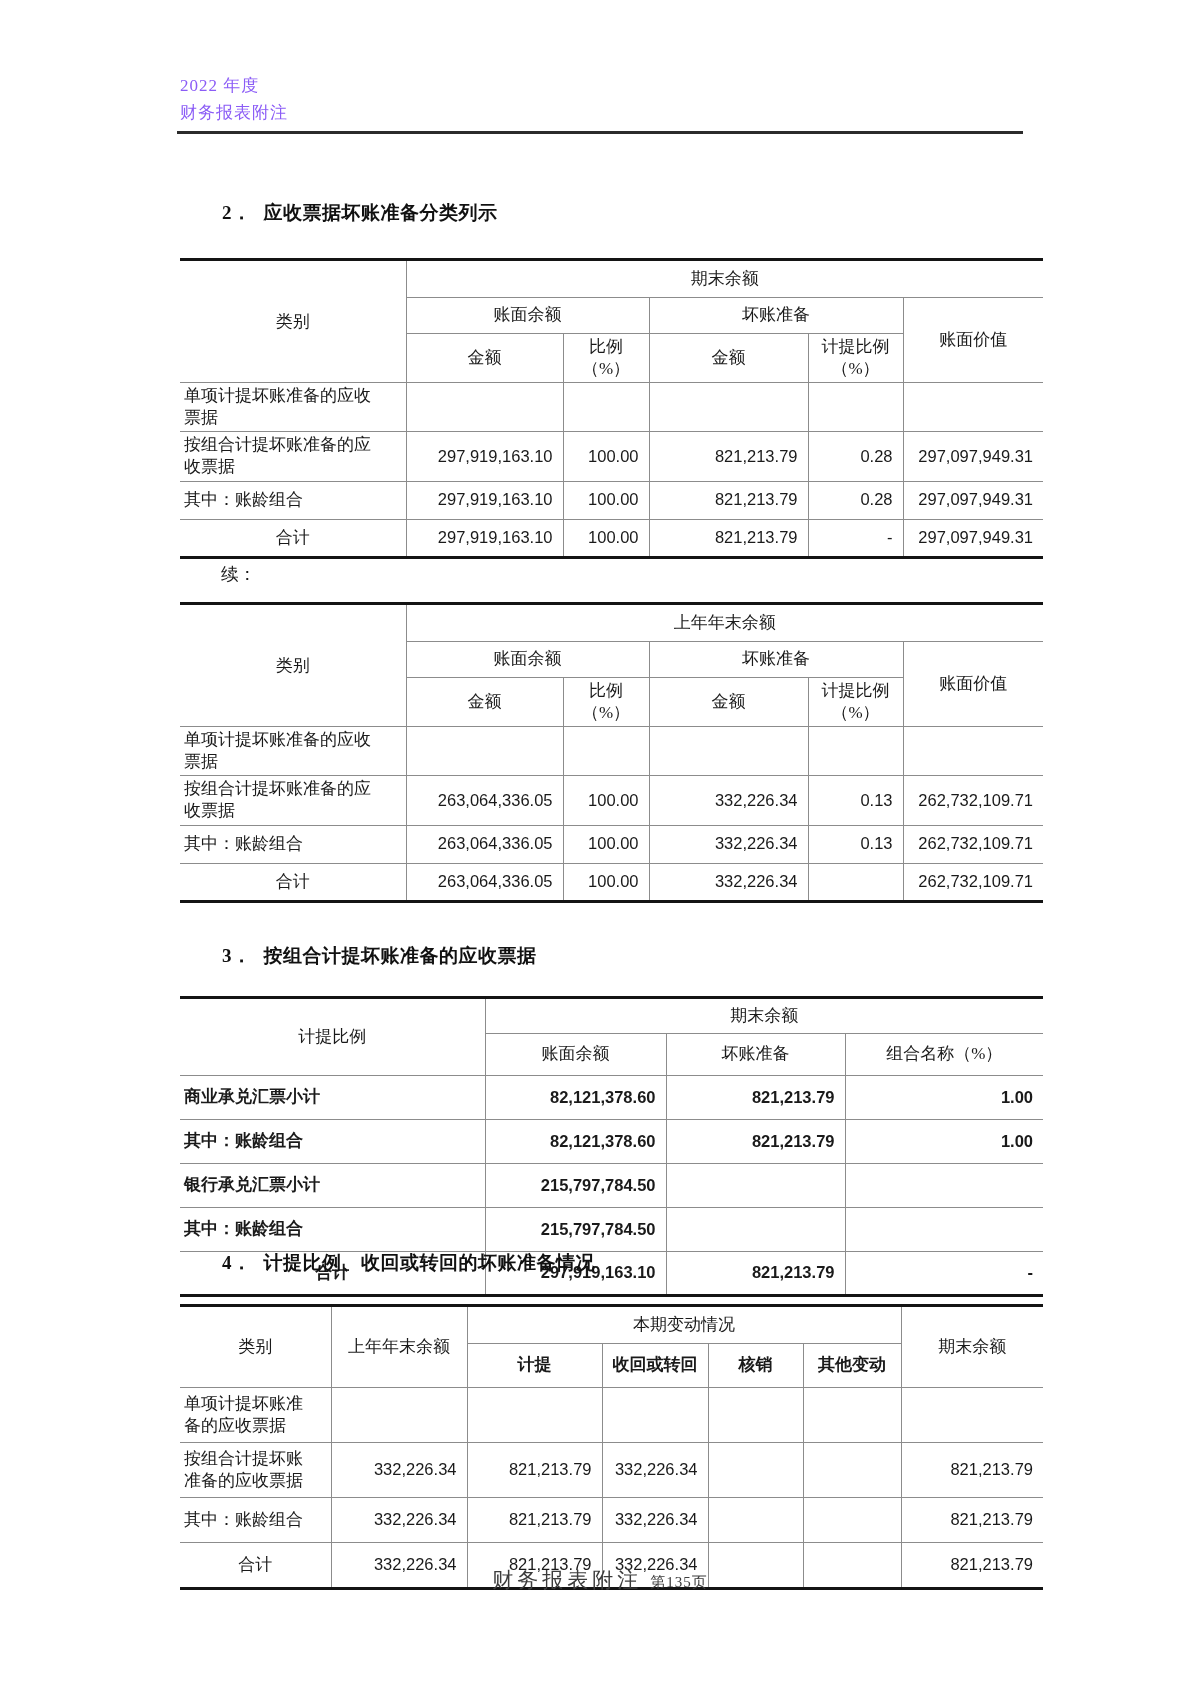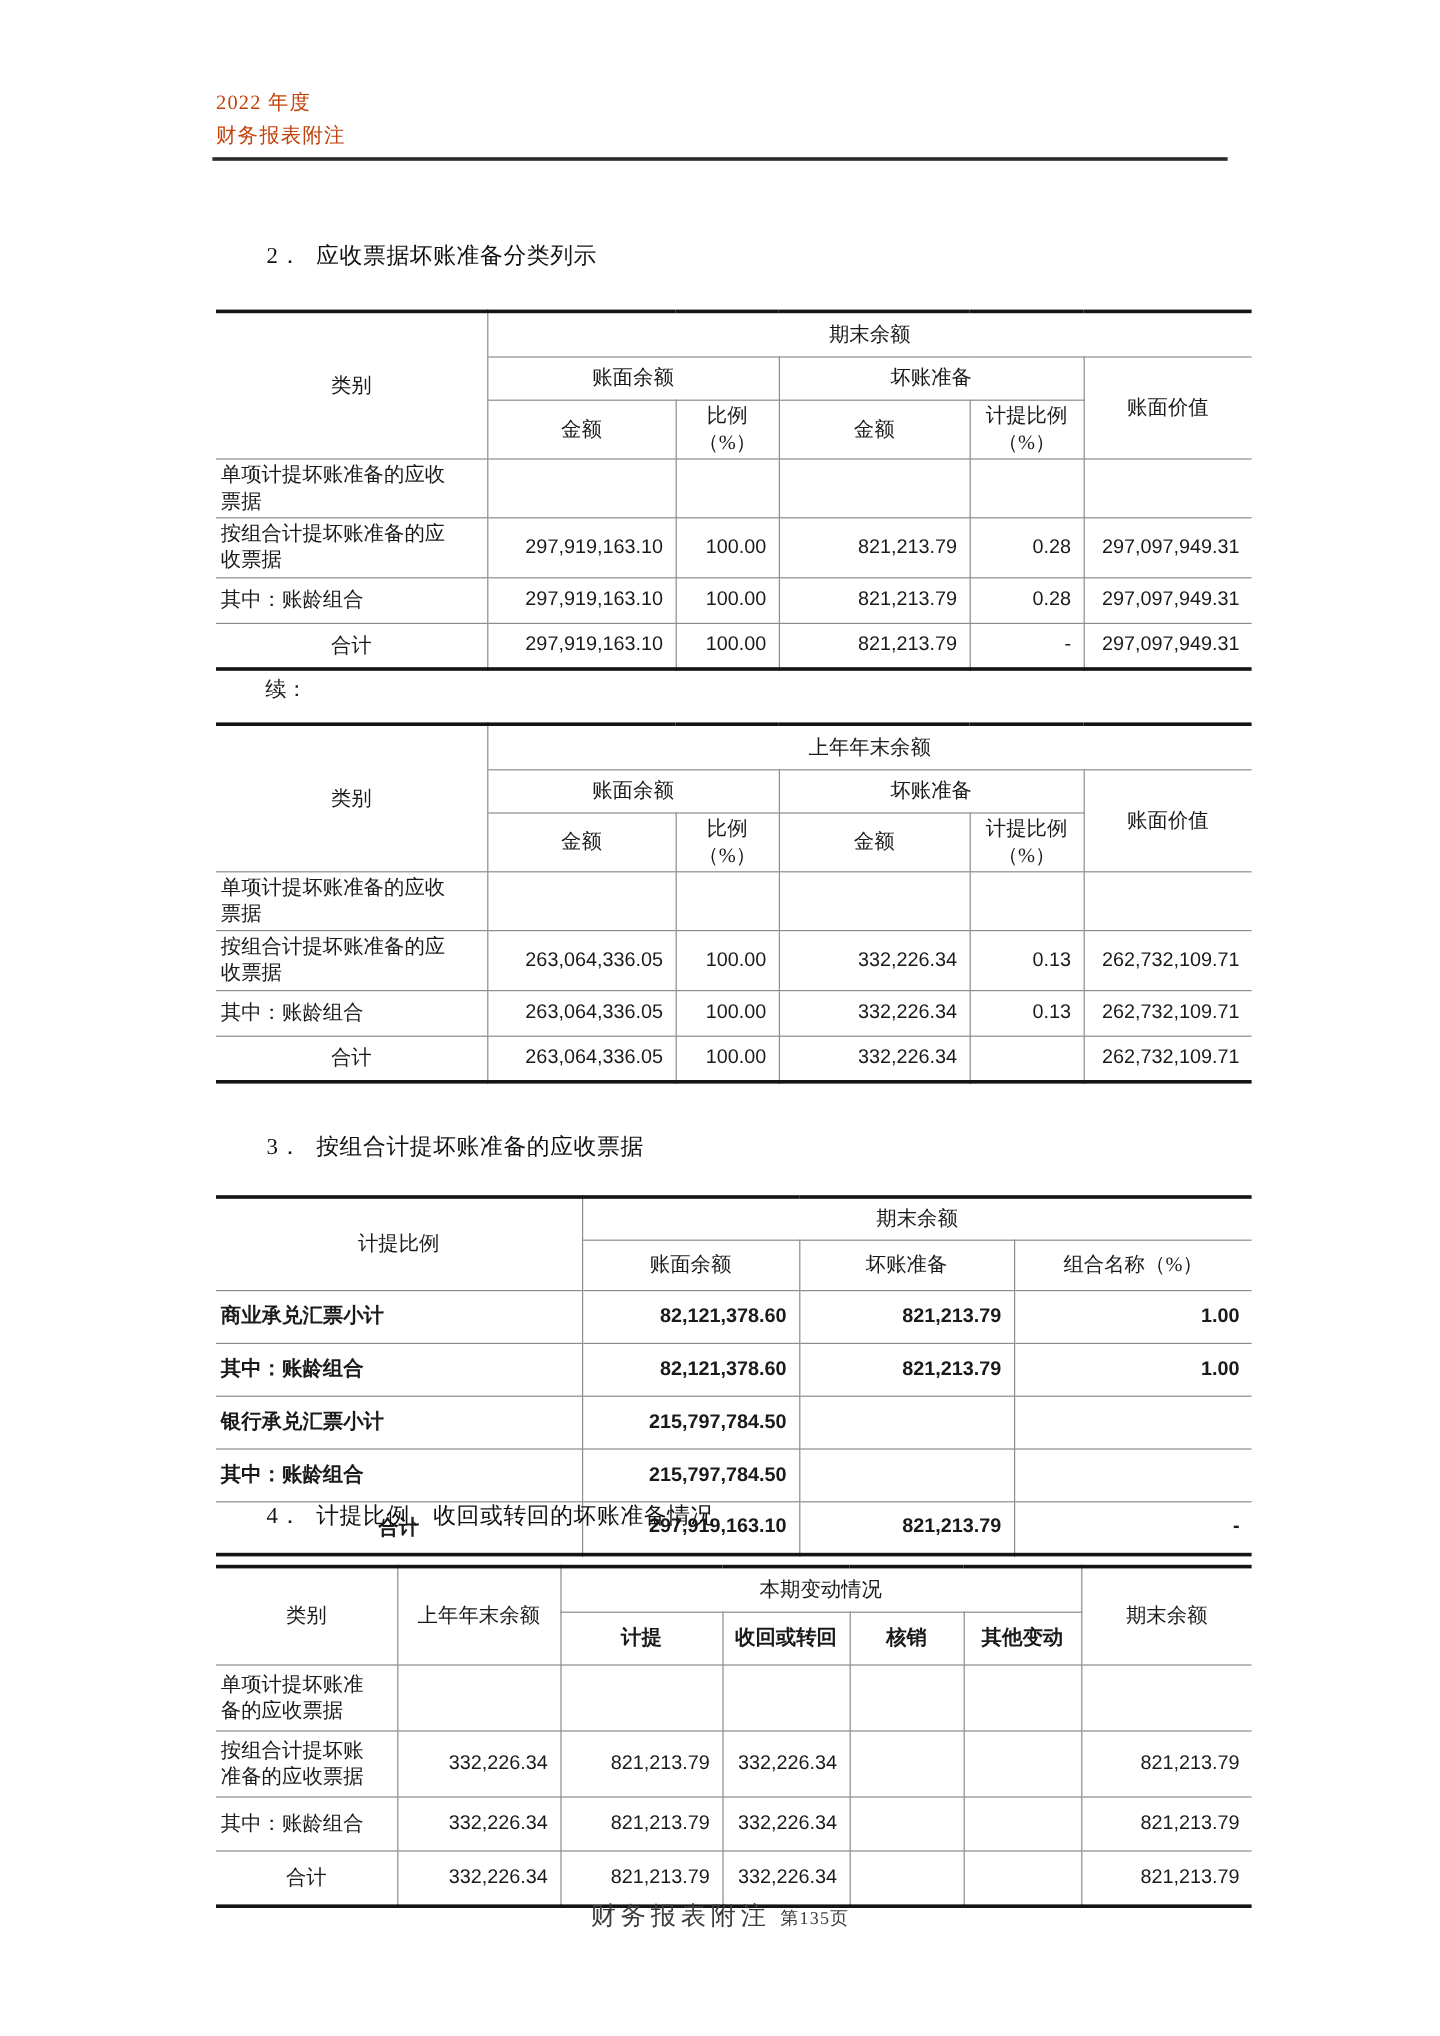--- a/index.html
+++ b/index.html
@@ -3,24 +3,24 @@
 <meta charset="utf-8">
 <style>
   html,body{margin:0;padding:0;}
   body{
     width:1200px;height:1697px;position:relative;background:#ffffff;
     font-family:"Liberation Serif","DejaVu Serif",serif;color:#1a1a1a;
     overflow:hidden;
   }
   .abs{position:absolute;}
   
-  .hdr{left:180px;top:72px;font-size:17px;line-height:27px;color:#c2410c;letter-spacing:1px;}
+  .hdr{left:180px;top:72px;font-size:17px;line-height:27px;color:#8b5cf6;letter-spacing:1px;}
   .hdr-rule{left:177px;top:131px;width:846px;height:2.5px;background:#2b2b2b;}
   
-  .sec{left:222px;font-weight:normal;font-size:19px;color:#111;letter-spacing:0.5px;}
+  .sec{left:222px;font-weight:bold;font-size:19px;color:#111;letter-spacing:0.5px;}
   .sec-num{margin-right:12px;}
   
   .cont{left:221px;top:562px;font-size:17.5px;color:#1a1a1a;}
   
   table.t{border-collapse:collapse;table-layout:fixed;width:863px;
     border-top:3px solid #141414;border-bottom:3px solid #141414;
     font-size:17px;color:#1a1a1a;}
   table.t td{border:1px solid #8c8c8c;vertical-align:middle;padding:2px 4px;line-height:1.3;}
   table.t td.el{border-left:none;}
   table.t td.er{border-right:none;}
@@ -32,21 +32,21 @@
   .t4 td.lbl{padding-right:16px;}
   tr.h36{height:36px;} tr.h38{height:38px;} tr.h42{height:42px;}
   tr.h44{height:44px;font-weight:bold;} tr.h45{height:45px;} tr.h46{height:46px;} tr.h47{height:47px;margin-top:41px;} tr.h55{height:55px;}
   
   #tbl1{left:180px;top:258px;}
   #tbl2{left:180px;top:602px;}
   #tbl3{left:180px;top:996px;}
   #tbl4{left:180px;top:1304px;}
   #sec2{top:200px;} #sec3{top:943px;} #sec4{top:1250px;}
   
-  .footer{left:0;top:1566px;width:1200px;text-align:center;color:#3c3c3c;margin-top:16px;}
+  .footer{left:0;top:1566px;width:1200px;text-align:center;color:#3c3c3c;}
   .f1{font-size:21px;letter-spacing:4px;}
   .f2{font-size:15px;margin-left:8px;letter-spacing:1px;}
 </style>
 </head>
 <body>
 
 <div class="abs hdr">
   <div>2022 年度</div>
   <div>财务报表附注</div>
 </div>

